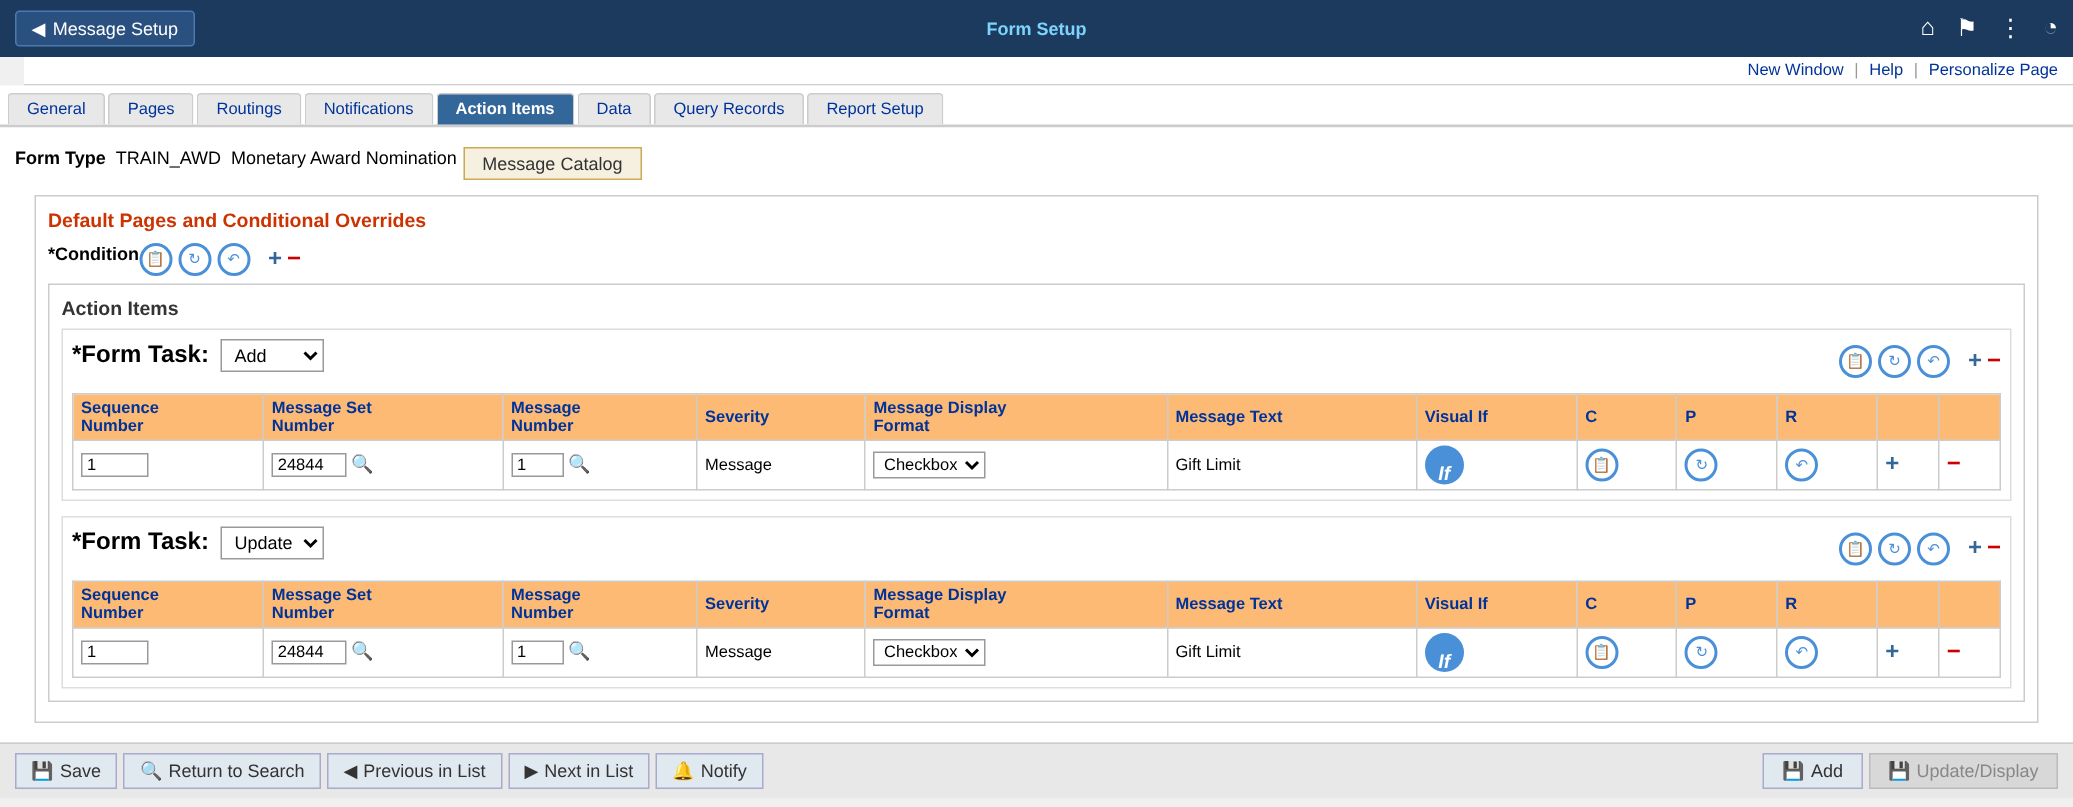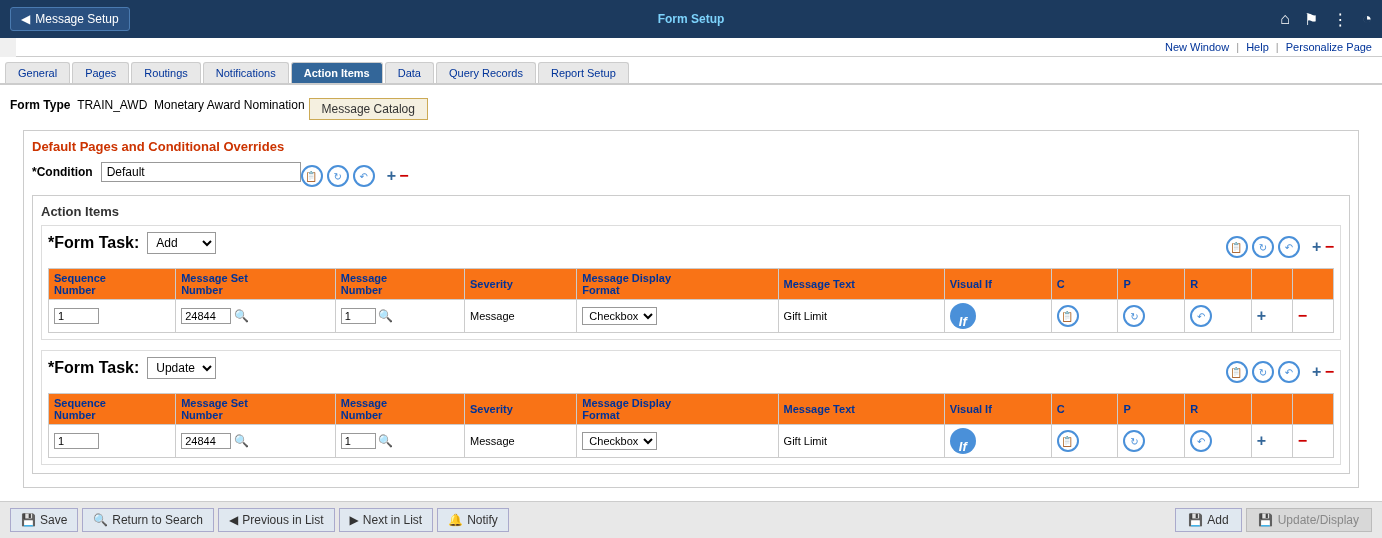--- a/index.html
+++ b/index.html
@@ -81,21 +81,21 @@
 
     .form-task-row { display: flex; align-items: center; gap: 8px; margin-bottom: 8px; }
     .form-task-label { font-weight: bold; font-size: 16px; }
     .form-task-select {
       border: 1px solid #999; padding: 2px 4px; font-size: 12px; background: white;
     }
 
     
     .data-table { width: 100%; border-collapse: collapse; font-size: 11px; }
     .data-table th {
-      background: #f97316; color: #003399; border: 1px solid #ccc;
+      background: #fdba74; color: #003399; border: 1px solid #ccc;
       padding: 3px 5px; text-align: left; font-size: 11px;
     }
     .data-table td {
       border: 1px solid #ccc; padding: 3px 5px; vertical-align: middle;
     }
     .data-table input[type="text"] {
       border: 1px solid #999; padding: 1px 3px; font-size: 11px;
       width: 45px;
     }
     .data-table input.msg-num { width: 35px; }
@@ -199,21 +199,20 @@
     </span>
     <button class="msg-catalog-btn">Message Catalog</button>
   </div>
 
   <div class="section-box">
     <div class="section-title">Default Pages and Conditional Overrides</div>
 
     <div style="display:flex; justify-content:flex-start; align-items:center;">
       <div class="condition-row">
         <span class="condition-label">*Condition</span>
-        <input class="condition-input" type="text" value="Default" style="">
       </div>
       <div class="icon-group">
         <button class="circ-copy">📋</button>
         <button class="circ-refresh">↻</button>
         <button class="circ-undo">↶</button>
         <span style="margin-left:8px;">
           <button class="plus-btn">+</button>
           <button class="minus-btn">−</button>
         </span>
       </div>

